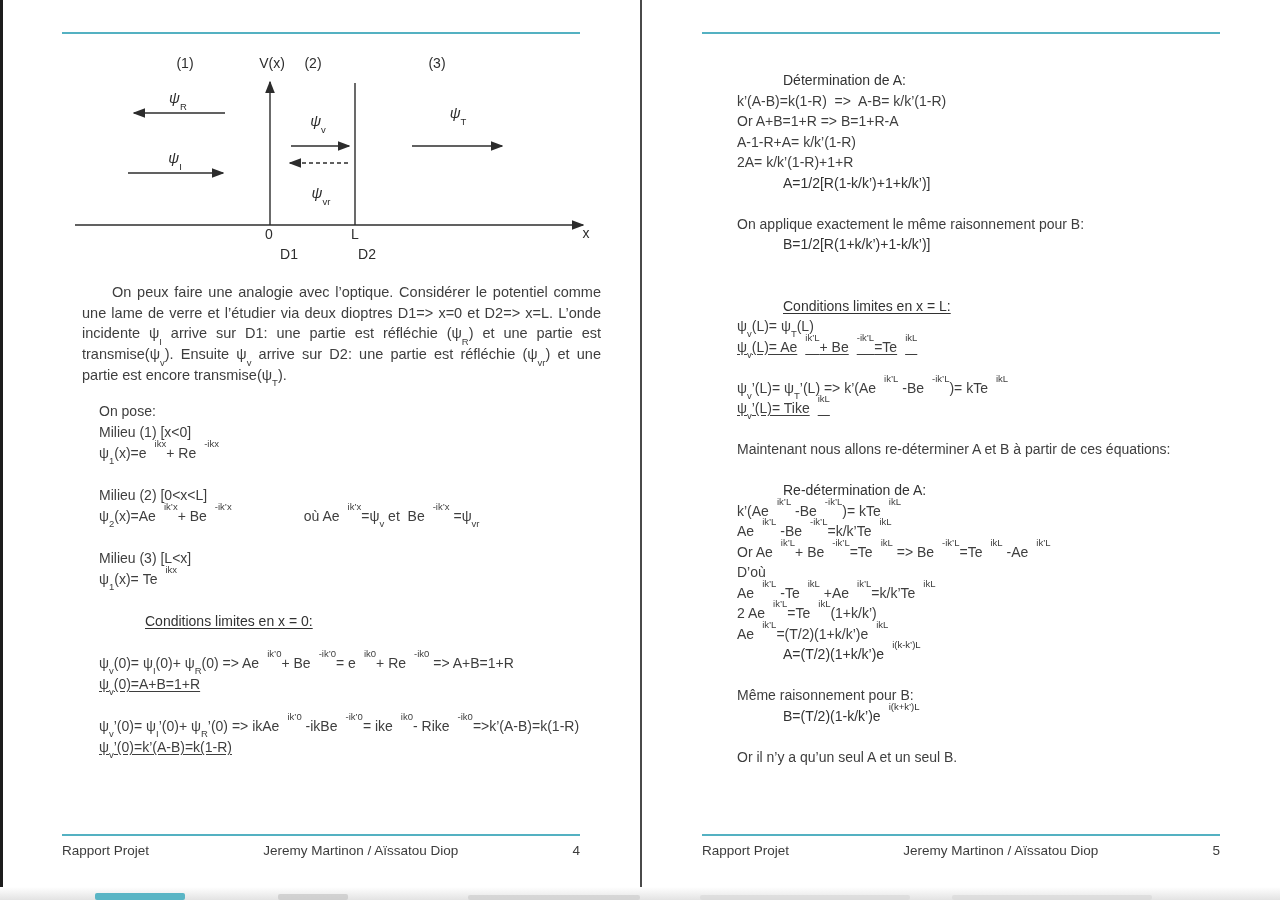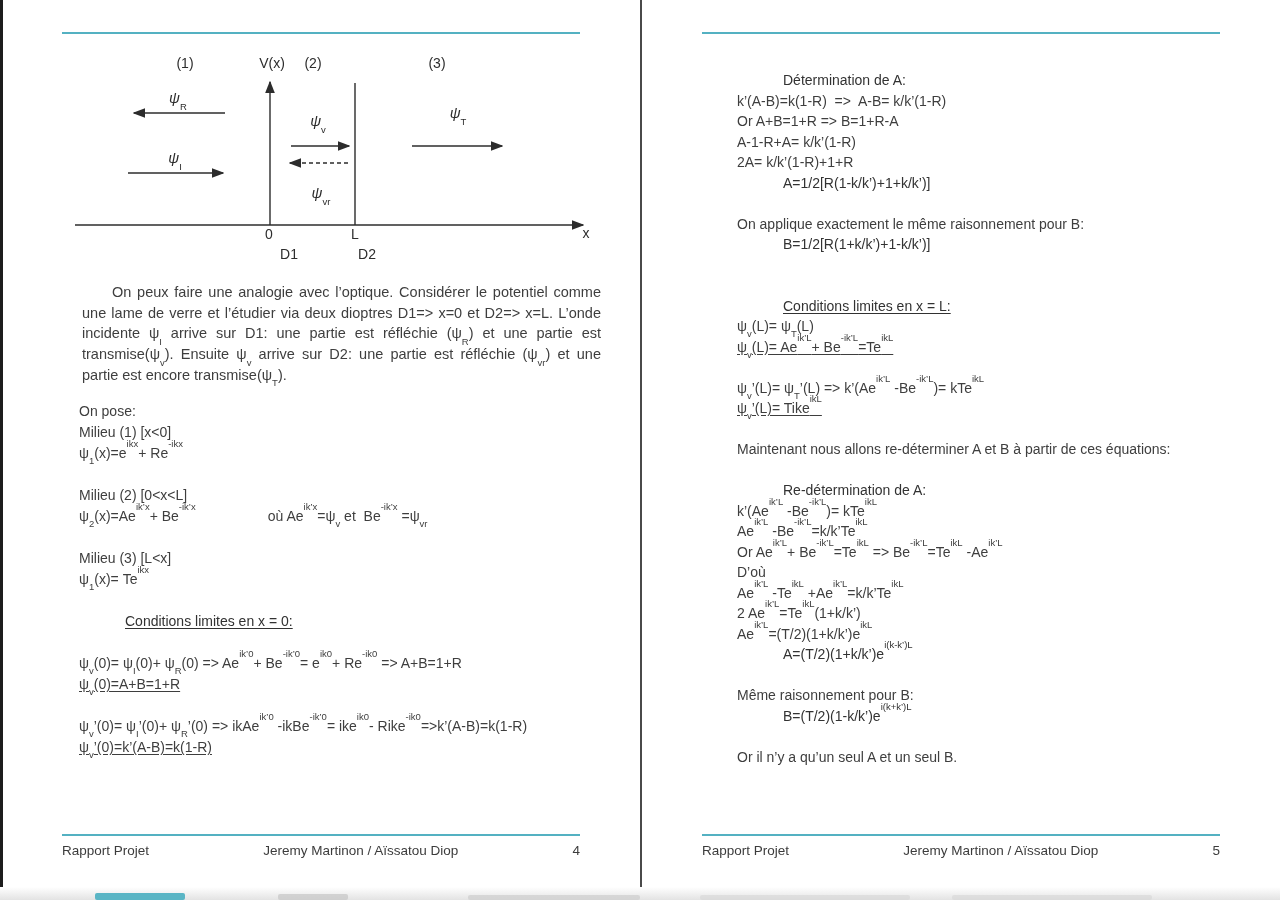--- a/index.html
+++ b/index.html
@@ -23,27 +23,27 @@
   .diagram{position:absolute;left:0;top:0;width:637px;height:275px;}
   .diagram svg{position:absolute;left:57px;top:55px;}
   .dlabel{position:absolute;transform:translate(-50%,-50%);font-size:14px;color:#2d2d2d;white-space:pre;}
   .dlabel.psi{font-size:15px;font-style:italic;text-align:right;}
   .dlabel sub{font-style:normal;}
   
   .par{position:absolute;left:59px;top:282px;width:519px;text-align:justify;text-indent:30px;
        font-size:14.5px;line-height:20.7px;color:#3e3e3e;margin-left:20px;}
   
   .lines{position:absolute;white-space:pre;font-size:14px;color:#3e3e3e;}
-  .lines-l{left:76px;top:401px;}
+  .lines-l{left:96px;top:401px;}
   .lines-r{left:95px;top:70px;}
   .lines-l .tline{height:21px;line-height:21px;}
   .lines-r .tline{height:20.5px;line-height:20.5px;}
   .tline.bold{font-weight:normal;color:#323232;padding-left:46px;}
   .tline.ul{text-decoration:underline;text-underline-offset:2px;}
-  sup{font-size:9.5px;position:relative;top:-5px;line-height:0;}
+  sup{font-size:9.5px;position:relative;top:-5px;line-height:0;margin-left:8px;}
   sub{font-size:9.5px;position:relative;top:2.5px;line-height:0;}
   .gap{display:inline-block;}
   
   .bottom-strip{position:absolute;left:0;bottom:0;width:1280px;height:13px;
                 background:linear-gradient(#ffffff,#e3e3e3);}
   .chip{position:absolute;bottom:0;border-radius:2px;}
   .chip-teal{left:95px;width:90px;height:7px;background:#5ab5c5;}
   .chip-g1{left:278px;width:70px;height:6px;background:#c6c6c6;opacity:.7;}
   .chip-g2{left:468px;width:172px;height:5px;background:#cdcdcd;opacity:.7;}
   .chip-g3{left:700px;width:210px;height:5px;background:#d6d6d6;opacity:.6;}

